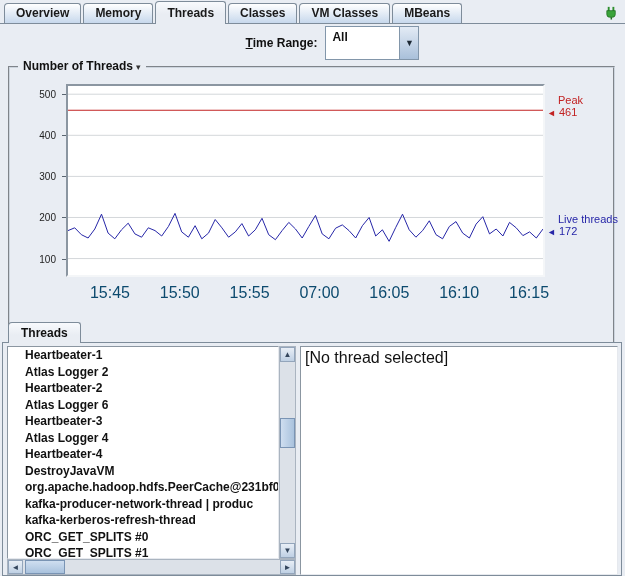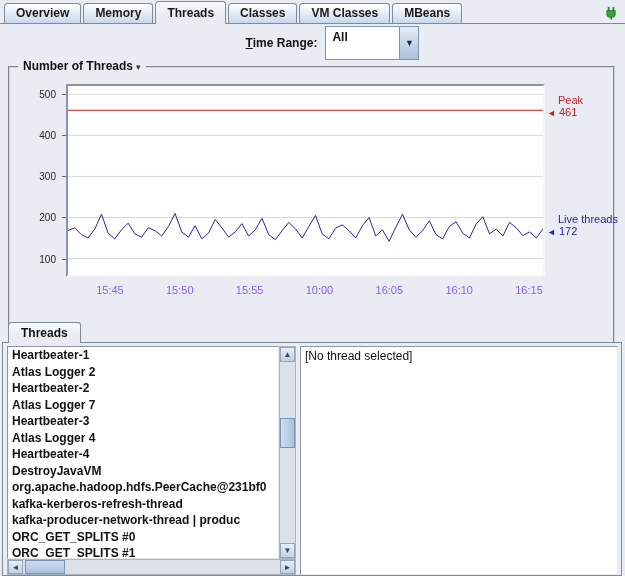--- a/index.html
+++ b/index.html
@@ -67,21 +67,21 @@
   }
   .y-axis { position:absolute; left:2px; top:16px; width:52px; height:193px; }
   .ytick {
     position:absolute; right:8px; transform:translateY(-50%);
     font-size:10px; color:#222; white-space:nowrap;
   }
   .ymark { position:absolute; right:-3px; width:5px; height:1px; background:#5a6570; }
   .x-axis { position:absolute; left:56px; top:216px; width:483px; height:16px; }
   .xtick {
     position:absolute; transform:translateX(-50%);
-    font-size:11px; color:#8b5cf6; white-space:nowrap;
+    font-size:16px; color:#0c4a6e; white-space:nowrap;
   }
   .annotations { position:absolute; left:537px; top:16px; width:68px; height:193px; }
   .ann { position:absolute; left:0; font-size:11px; line-height:12px; white-space:nowrap; }
   .ann-label { margin-left:11px; }
   .ann-value .ptr { font-size:9px; }
 
   
   .inner-tab {
     position:absolute; left:8px; top:322px; height:21px; line-height:20px;
     padding:0 12px; border:1px solid #7e8c9a; border-bottom:none;
@@ -96,21 +96,21 @@
     position:absolute; left:4px; top:3px; width:289px; bottom:0;
     display:flex; flex-direction:column;
   }
   .sp-row { flex:1; display:flex; min-height:0; }
   .list-viewport {
     flex:1; background:#fff; overflow:hidden;
     border:1px solid; border-color:#8b96a1 #e6e9ee #e6e9ee #8b96a1;
   }
   .thread-list { list-style:none; }
   .thread-list li {
-    height:16.5px; line-height:16.5px; padding-left:4px;
+    height:16.5px; line-height:16.5px; padding-left:17px;
     font-weight:bold; white-space:nowrap; overflow:hidden; cursor:default;
   }
   
   .vscroll { width:17px; display:flex; flex-direction:column; background:#dce1e8;
     border:1px solid #aab4c0; }
   .sb-btn {
     height:15px; width:100%; background:linear-gradient(#e8eef6,#bfd0e4);
     border:1px solid #93a5bb; display:flex; align-items:center; justify-content:center;
     font-size:8px; color:#33455c; flex:0 0 15px;
   }
@@ -128,21 +128,21 @@
     font-size:8px; color:#33455c; }
   .h-track { flex:1; position:relative; }
   .h-thumb {
     position:absolute; left:2px; top:0; width:40px; height:14px;
     background:linear-gradient(#cfdef0,#a9c2dd);
     border:1px solid #7a94b4;
   }
   .detail-pane {
     position:absolute; left:297px; top:3px; right:3px; bottom:0;
     background:#fff; border:1px solid; border-color:#8b96a1 #e6e9ee #e6e9ee #8b96a1;
-    padding:2px 4px; font-size:12px; color:#111;
+    padding:2px 4px; font-size:16px; color:#111;
   }
 </style>
 </head>
 <body>
 
 <div class="window">
 
   <div class="tabbar">
     <div class="tabs" id="tabs">
         <div class="tab">Overview</div>
@@ -206,45 +206,45 @@
         </div>
         <div class="ann" style="top: 128.983px; color: rgb(38, 38, 168);">
           <div class="ann-label">Live threads</div>
           <div class="ann-value"><span class="ptr">◄</span>  172</div>
         </div>
       </div>
     <div class="x-axis" id="x-axis">
         <span class="xtick" style="left: 43.9118px;">15:45</span>
         <span class="xtick" style="left: 113.765px;">15:50</span>
         <span class="xtick" style="left: 183.618px;">15:55</span>
-        <span class="xtick" style="left: 253.471px;">10:00</span>
+        <span class="xtick" style="left: 253.471px;">07:00</span>
         <span class="xtick" style="left: 323.324px;">16:05</span>
         <span class="xtick" style="left: 393.176px;">16:10</span>
         <span class="xtick" style="left: 463.029px;">16:15</span>
       </div>
   </div>
 
   <div class="inner-tab">Threads</div>
   <div class="inner-panel">
 
     <div class="scrollpane">
       <div class="sp-row">
         <div class="list-viewport">
           <ul class="thread-list" id="thread-list">
               <li>Heartbeater-1</li>
               <li>Atlas Logger 2</li>
               <li>Heartbeater-2</li>
-              <li>Atlas Logger 7</li>
+              <li>Atlas Logger 6</li>
               <li>Heartbeater-3</li>
               <li>Atlas Logger 4</li>
               <li>Heartbeater-4</li>
               <li>DestroyJavaVM</li>
               <li>org.apache.hadoop.hdfs.PeerCache@231bf0</li>
+              <li>kafka-producer-network-thread | produc</li>
               <li>kafka-kerberos-refresh-thread</li>
-              <li>kafka-producer-network-thread | produc</li>
               <li>ORC_GET_SPLITS #0</li>
               <li>ORC_GET_SPLITS #1</li>
             </ul>
         </div>
         <div class="vscroll">
           <div class="sb-btn">
               <span>▲</span>
             </div>
           <div class="v-track">
             <div class="v-thumb"></div>

